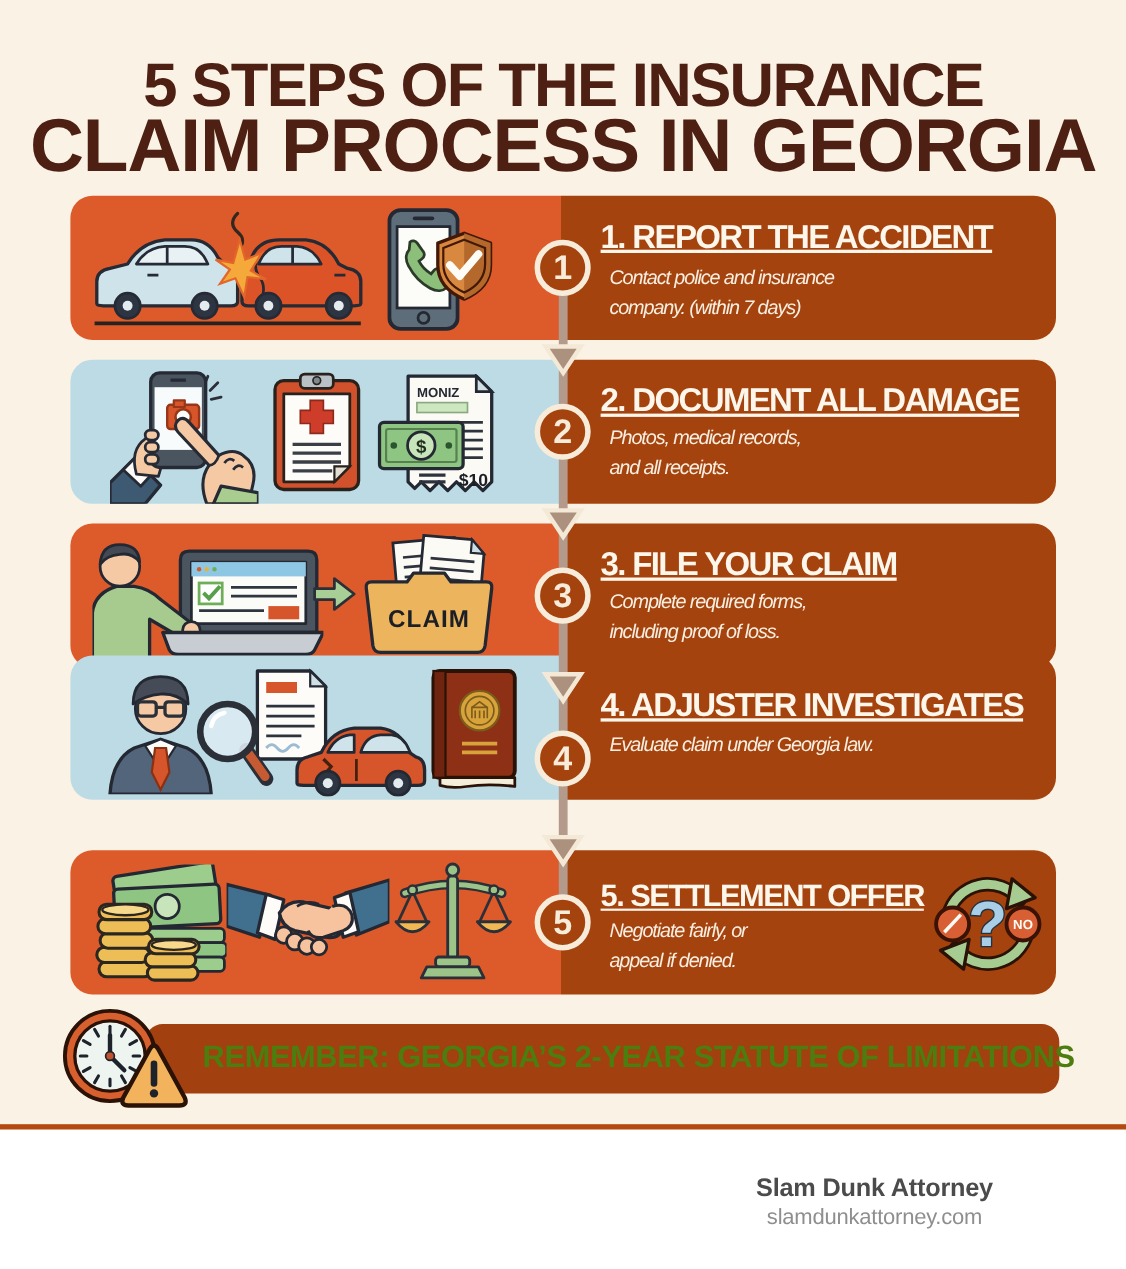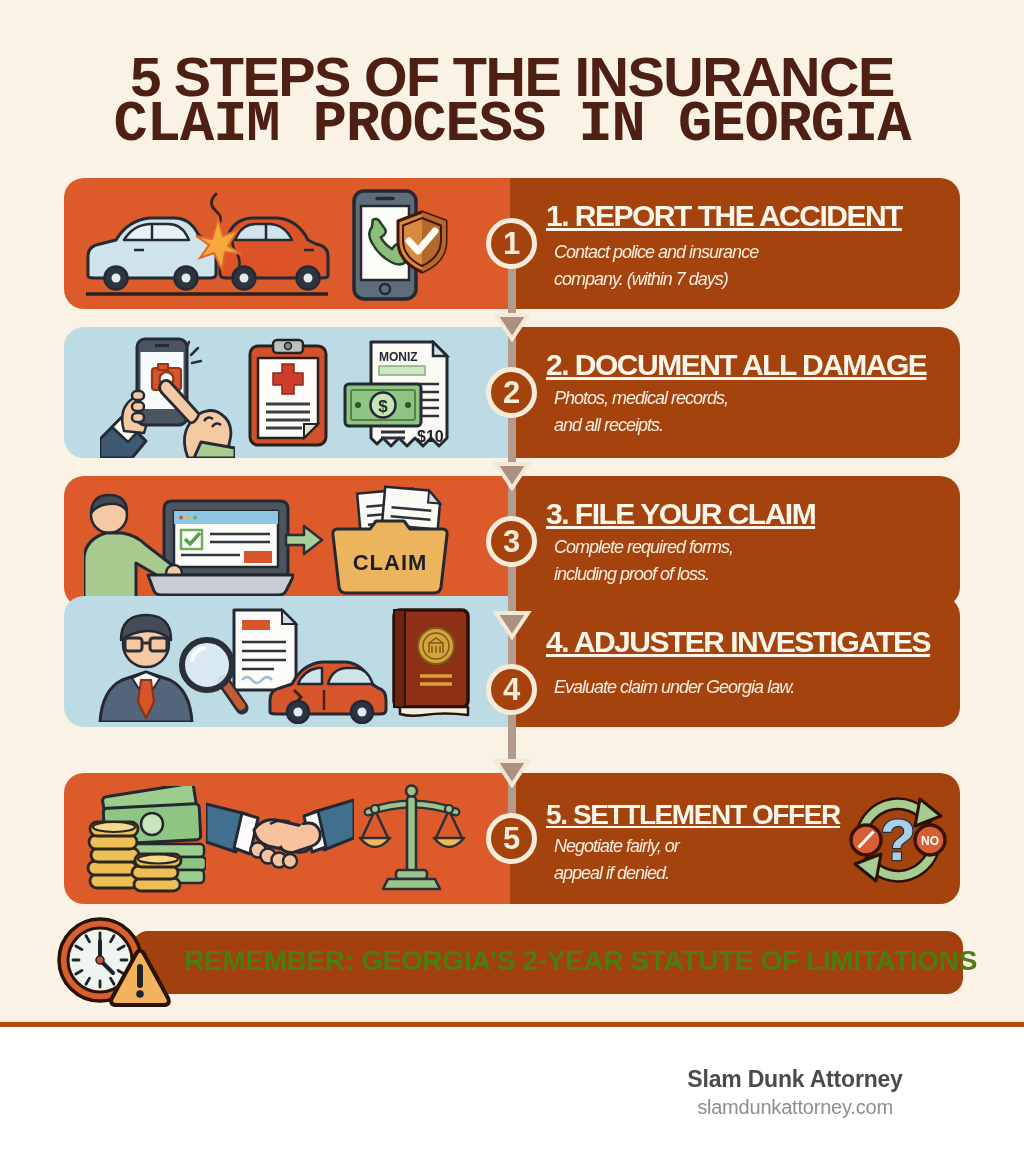--- a/index.html
+++ b/index.html
@@ -2,21 +2,21 @@
 <html><head>
 <meta charset="utf-8">
 <style>
   html,body{margin:0;padding:0;}
   body{width:1024px;height:1154px;position:relative;background:#faf2e4;
        font-family:"Liberation Sans",sans-serif;overflow:hidden;}
   .abs{position:absolute;}
   
   .title{left:0;width:1024px;text-align:center;color:#4e2013;font-weight:bold;}
   #t1{top:32px;font-size:56px;letter-spacing:-1.5px;margin-top:12px;}
-  #t2{top:93px;font-size:57px;letter-spacing:-1.0px;font-family:Liberation Mono, monospace;}
+  #t2{top:93px;font-size:68px;letter-spacing:-1.0px;}
   
   .row{left:64px;width:896px;height:131px;}
   .pl{position:absolute;left:0;top:0;width:446px;height:131px;border-radius:20px 0 0 20px;}
   .pr{position:absolute;left:446px;top:0;width:450px;height:131px;border-radius:0 20px 20px 0;background:#a5430f;}
   .orange{background:#dd5b2a;}
   .blue{background:#bcdbe5;}
   .h{position:absolute;left:482px;color:#fdf6ea;font-weight:bold;font-size:30px;letter-spacing:-1.5px;white-space:nowrap;text-decoration:underline;}
   .b{position:absolute;left:490px;color:#f9efe1;font-size:18px;letter-spacing:-1.0px;line-height:27px;white-space:nowrap;font-style:italic;}
   
   #stem{left:508px;top:243px;width:8px;height:596px;background:#b49a8a;}
@@ -263,21 +263,21 @@
       <rect x="6" y="4" width="74" height="97" rx="6" fill="#8d3016" stroke="#2b1207" stroke-width="3.5"></rect>
       <path d="M12,101 H80 V109 Q56,106 36,109 Q22,111 12,108 Z" fill="#f3eeda" stroke="#2b1207" stroke-width="2.5" stroke-linejoin="round"></path>
       <rect x="6" y="4" width="11" height="97" fill="#6f2410" stroke="#2b1207" stroke-width="2"></rect>
       <circle cx="48" cy="40" r="18" fill="#d9a33c" stroke="#7c5c1a" stroke-width="2"></circle>
       <circle cx="48" cy="40" r="13" fill="none" stroke="#7c5c1a" stroke-width="1.5"></circle>
       <path d="M41,47 V37 h14 v10 M44,47 v-7 M48,47 v-7 M52,47 v-7 M41,37 l7,-5 l7,5" fill="none" stroke="#7c5c1a" stroke-width="1.5"></path>
       <line x1="32" y1="70" x2="64" y2="70" stroke="#d9a33c" stroke-width="3.5"></line>
       <line x1="32" y1="78" x2="64" y2="78" stroke="#d9a33c" stroke-width="3.5"></line>
     </svg>
     <div class="h" style="top:29px;">4. ADJUSTER INVESTIGATES</div>
-    <div class="b" style="top:68px;margin-top:10px;">Evaluate claim under Georgia law.</div>
+    <div class="b" style="top:68px;">Evaluate claim under Georgia law.</div>
   </div>
   <div class="abs row" id="row5" style="top:773px;">
     <div class="pl orange"></div>
     <div class="pr"></div>
     <svg class="abs" style="left:18px;top:13px;" width="124" height="108" viewBox="0 0 124 108">
       <g stroke="#242833" stroke-width="3" stroke-linejoin="round">
         <rect x="22" y="4" width="92" height="32" rx="4" transform="rotate(-9 68 20)" fill="#9ccd8c"></rect>
         <rect x="22" y="20" width="96" height="36" rx="4" transform="rotate(-3 70 38)" fill="#8fc583"></rect>
         <circle cx="70" cy="38" r="11" fill="#c8e4bb" stroke-width="2.5"></circle>
         <rect x="40" y="58" width="82" height="13" rx="4" fill="#9ccd8c" stroke-width="2.5"></rect>

